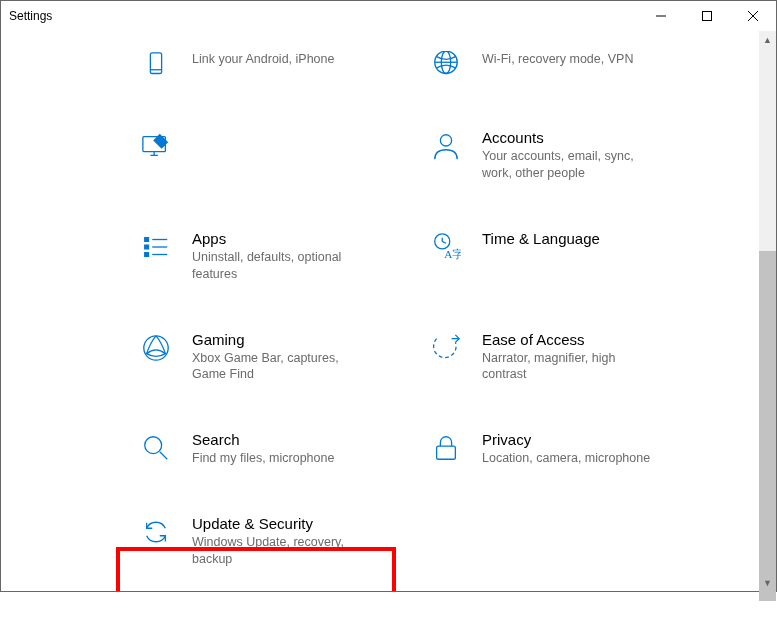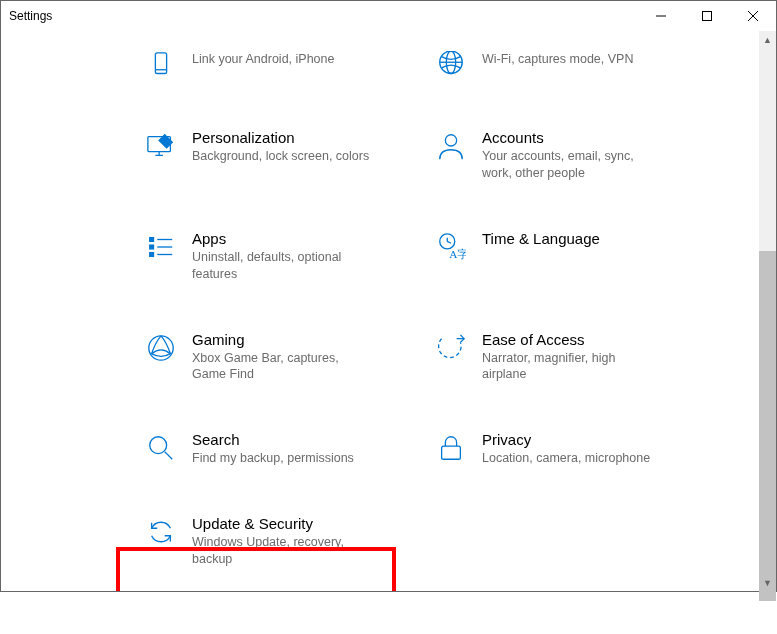--- a/index.html
+++ b/index.html
@@ -90,21 +90,21 @@
     display: flex;
     align-items: flex-start;
     padding: 18px 10px 30px 0;
     box-sizing: border-box;
     cursor: default;
   }
   .tile .icon-wrap {
     width: 40px;
     flex: 0 0 40px;
     display: flex;
-    justify-content: flex-end;
+    justify-content: center;
     padding-top: 2px;
   }
   .tile .icon-wrap svg {
     width: 30px;
     height: 30px;
     stroke: #0078D4;
     fill: none;
     stroke-width: 1.4;
   }
   .tile .text-wrap {
@@ -175,36 +175,32 @@
           <svg viewBox="0 0 32 32">
               <circle cx="16" cy="12" r="12"></circle>
               <ellipse cx="16" cy="12" rx="5" ry="12"></ellipse>
               <line x1="4" y1="12" x2="28" y2="12"></line>
               <path d="M6 6 Q16 12 26 6"></path>
               <path d="M6 18 Q16 12 26 18"></path>
             </svg>
         </div>
         <div class="text-wrap">
           <div class="t-title"></div>
-          <div class="t-desc">Wi-Fi, captures mode, VPN</div>
+          <div class="t-desc">Wi-Fi, recovery mode, VPN</div>
         </div>
       </div>
 
       <div class="tile">
         <div class="icon-wrap">
           <svg viewBox="0 0 32 32">
               <rect x="2" y="6" width="24" height="16" rx="1"></rect>
               <line x1="10" y1="26" x2="18" y2="26"></line>
               <line x1="14" y1="22" x2="14" y2="26"></line>
               <path d="M20 4 L28 12 L22 18 L14 10 Z" fill="#0078D4" stroke="#0078D4"></path>
             </svg>
-        </div>
-        <div class="text-wrap">
-          <div class="t-title">Personalization</div>
-          <div class="t-desc">Background, lock screen, colors</div>
         </div>
       </div>
 
       <div class="tile">
         <div class="icon-wrap">
           <svg viewBox="0 0 32 32">
               <circle cx="16" cy="10" r="6"></circle>
               <path d="M4 30 Q4 20 16 20 Q28 20 28 30"></path>
             </svg>
         </div>
@@ -262,34 +258,34 @@
       <div class="tile">
         <div class="icon-wrap">
           <svg viewBox="0 0 32 32">
               <path d="M6 6 A12 12 0 1 0 26 10" stroke-dasharray="4 3"></path>
               <line x1="22" y1="6" x2="30" y2="6"></line>
               <polyline points="26,2 30,6 26,10"></polyline>
             </svg>
         </div>
         <div class="text-wrap">
           <div class="t-title">Ease of Access</div>
-          <div class="t-desc">Narrator, magnifier, high airplane</div>
+          <div class="t-desc">Narrator, magnifier, high contrast</div>
         </div>
       </div>
 
       <div class="tile">
         <div class="icon-wrap">
           <svg viewBox="0 0 32 32">
               <circle cx="13" cy="13" r="9"></circle>
               <line x1="20" y1="20" x2="28" y2="28"></line>
             </svg>
         </div>
         <div class="text-wrap">
           <div class="t-title">Search</div>
-          <div class="t-desc">Find my backup, permissions</div>
+          <div class="t-desc">Find my files, microphone</div>
         </div>
       </div>
 
       <div class="tile">
         <div class="icon-wrap">
           <svg viewBox="0 0 32 32">
               <rect x="6" y="14" width="20" height="14" rx="2"></rect>
               <path d="M10 14 V10 a6 6 0 0 1 12 0 V14"></path>
             </svg>
         </div>

